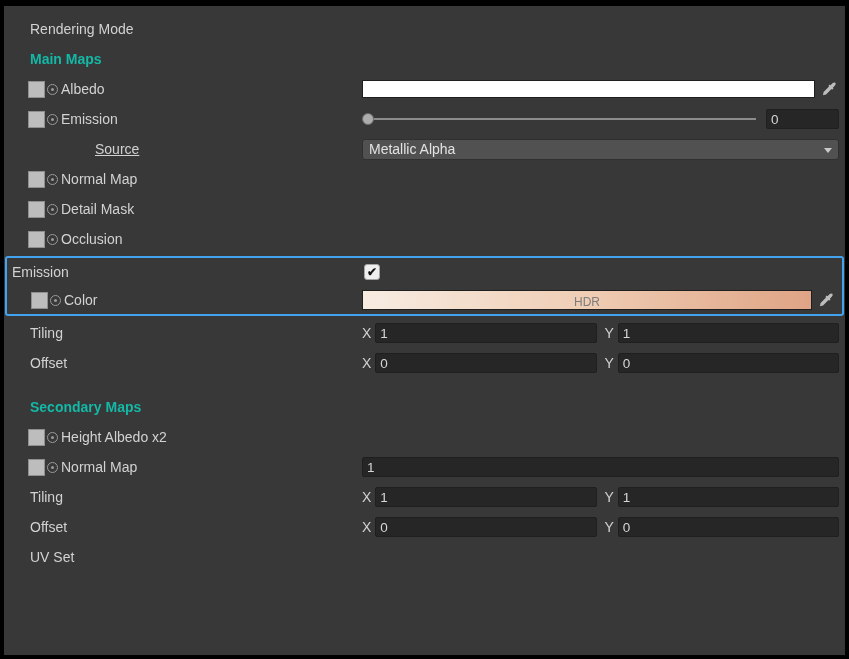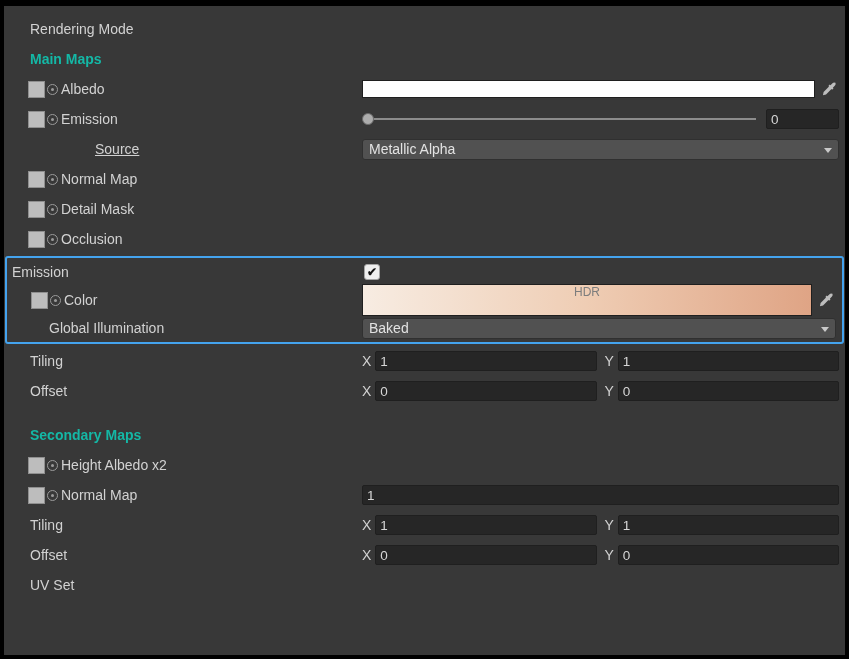--- a/index.html
+++ b/index.html
@@ -67,23 +67,23 @@
 
   .slider { position:relative; flex:1; height:14px; }
   .slider .track { position:absolute; left:2px; right:2px; top:6px; height:2px; background:#8C8C8C; }
   .slider .thumb {
     position:absolute; top:1px; width:12px; height:12px; border-radius:50%;
     background:#ADADAD; border:1px solid #6B6B6B; box-sizing:border-box;
   }
 
   .swatch-white { flex:1; height:18px; background:var(--albedo-swatch,#FFFFFF); border:1px solid #1F1F1F; box-sizing:border-box; }
   .swatch-hdr {
-    flex:1; height:32px; box-sizing:border-box; border:1px solid #1F1F1F;
+    flex:1; height:20px; box-sizing:border-box; border:1px solid #1F1F1F;
     background:linear-gradient(90deg, var(--hdr-left,#F7ECE2) 0%, var(--hdr-mid,#EFCDB4) 50%, var(--hdr-right,#DFA485) 100%);
-    display:flex; align-items:flex-start; justify-content:center;
+    display:flex; align-items:flex-end; justify-content:center;
   }
   .hdr-badge { font-size:12px; color:#7D7D7D; }
   .eyedrop { flex:0 0 20px; display:flex; align-items:center; justify-content:center; margin-left:4px; height:18px; }
 
   .checkbox {
     width:16px; height:16px; margin-left:2px;
     background:#EFEFEF; border:1px solid #A5A5A5; border-radius:3px; box-sizing:border-box;
     display:flex; align-items:center; justify-content:center;
   }
   .checkbox .check { color:#141414; font-size:12px; font-weight:bold; line-height:1; }
@@ -220,31 +220,20 @@
         <div class="swatch-hdr">
           <span class="hdr-badge">HDR</span>
         </div>
         <span class="eyedrop">
           <svg width="15" height="15" viewBox="0 0 16 16">
                 <path d="M14.8 1.2c-1-1-2.6-1-3.6 0L9 3.4l-.7-.7-1.5 1.5.7.7-5.8 5.8-.7 3.3 3.3-.7 5.8-5.8.7.7 1.5-1.5-.7-.7 2.2-2.2c1-1 1-2.6 0-3.6z" fill="#BDBDBD"></path>
               </svg>
         </span>
       </div>
     </div>
-    <div class="row">
-      <div class="labelcol ind-gi">
-            <span class="lbl">Global Illumination</span>
-          </div>
-      <div class="ctrlcol">
-        <div class="dropdown">
-          <span>Baked</span>
-          <span class="dd-arrow"></span>
-        </div>
-      </div>
-    </div>
   </div>
 
   <div class="row">
     <div class="labelcol ind-a">
           <span class="lbl">Tiling</span>
         </div>
     <div class="ctrlcol">
       <span class="axis first">X</span>
       <input class="axisfield" value="1" style="">
       <span class="axis">Y</span>

